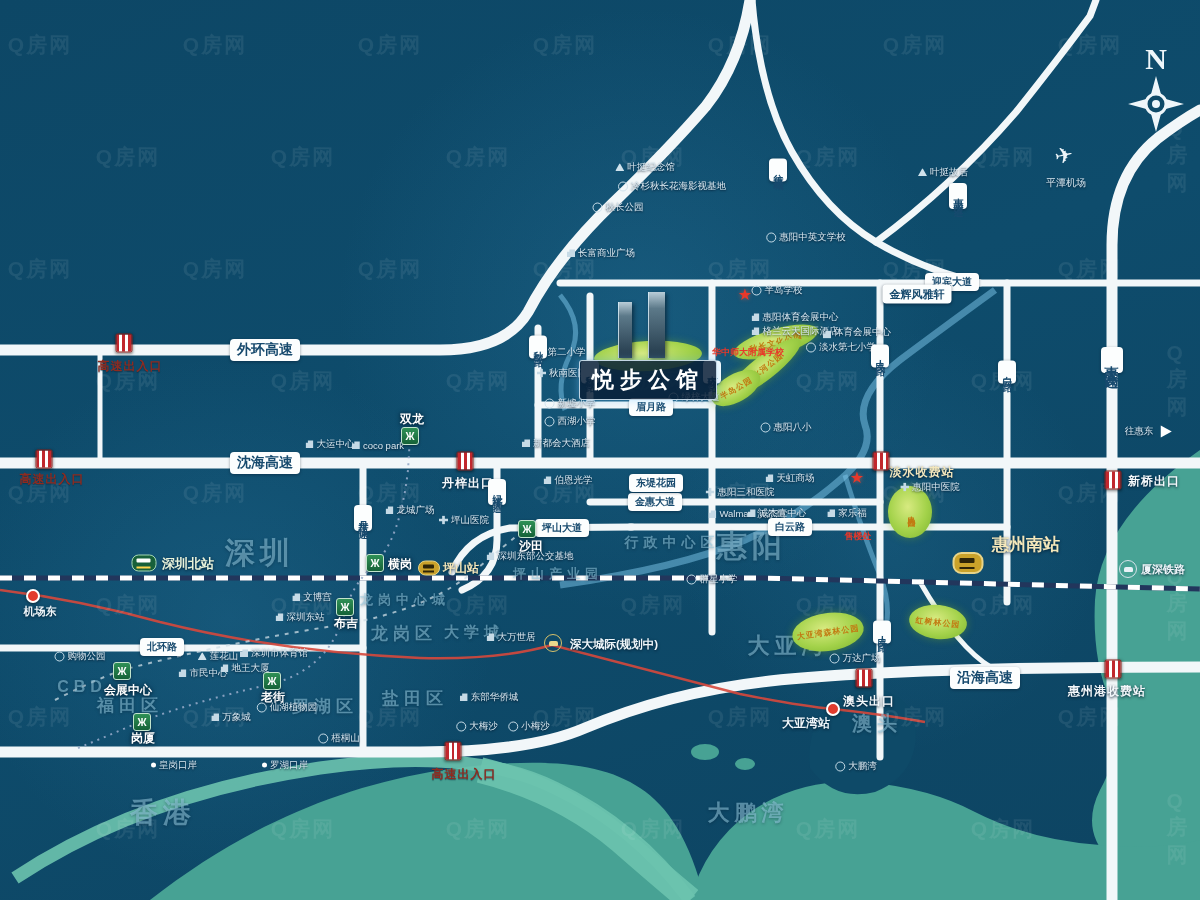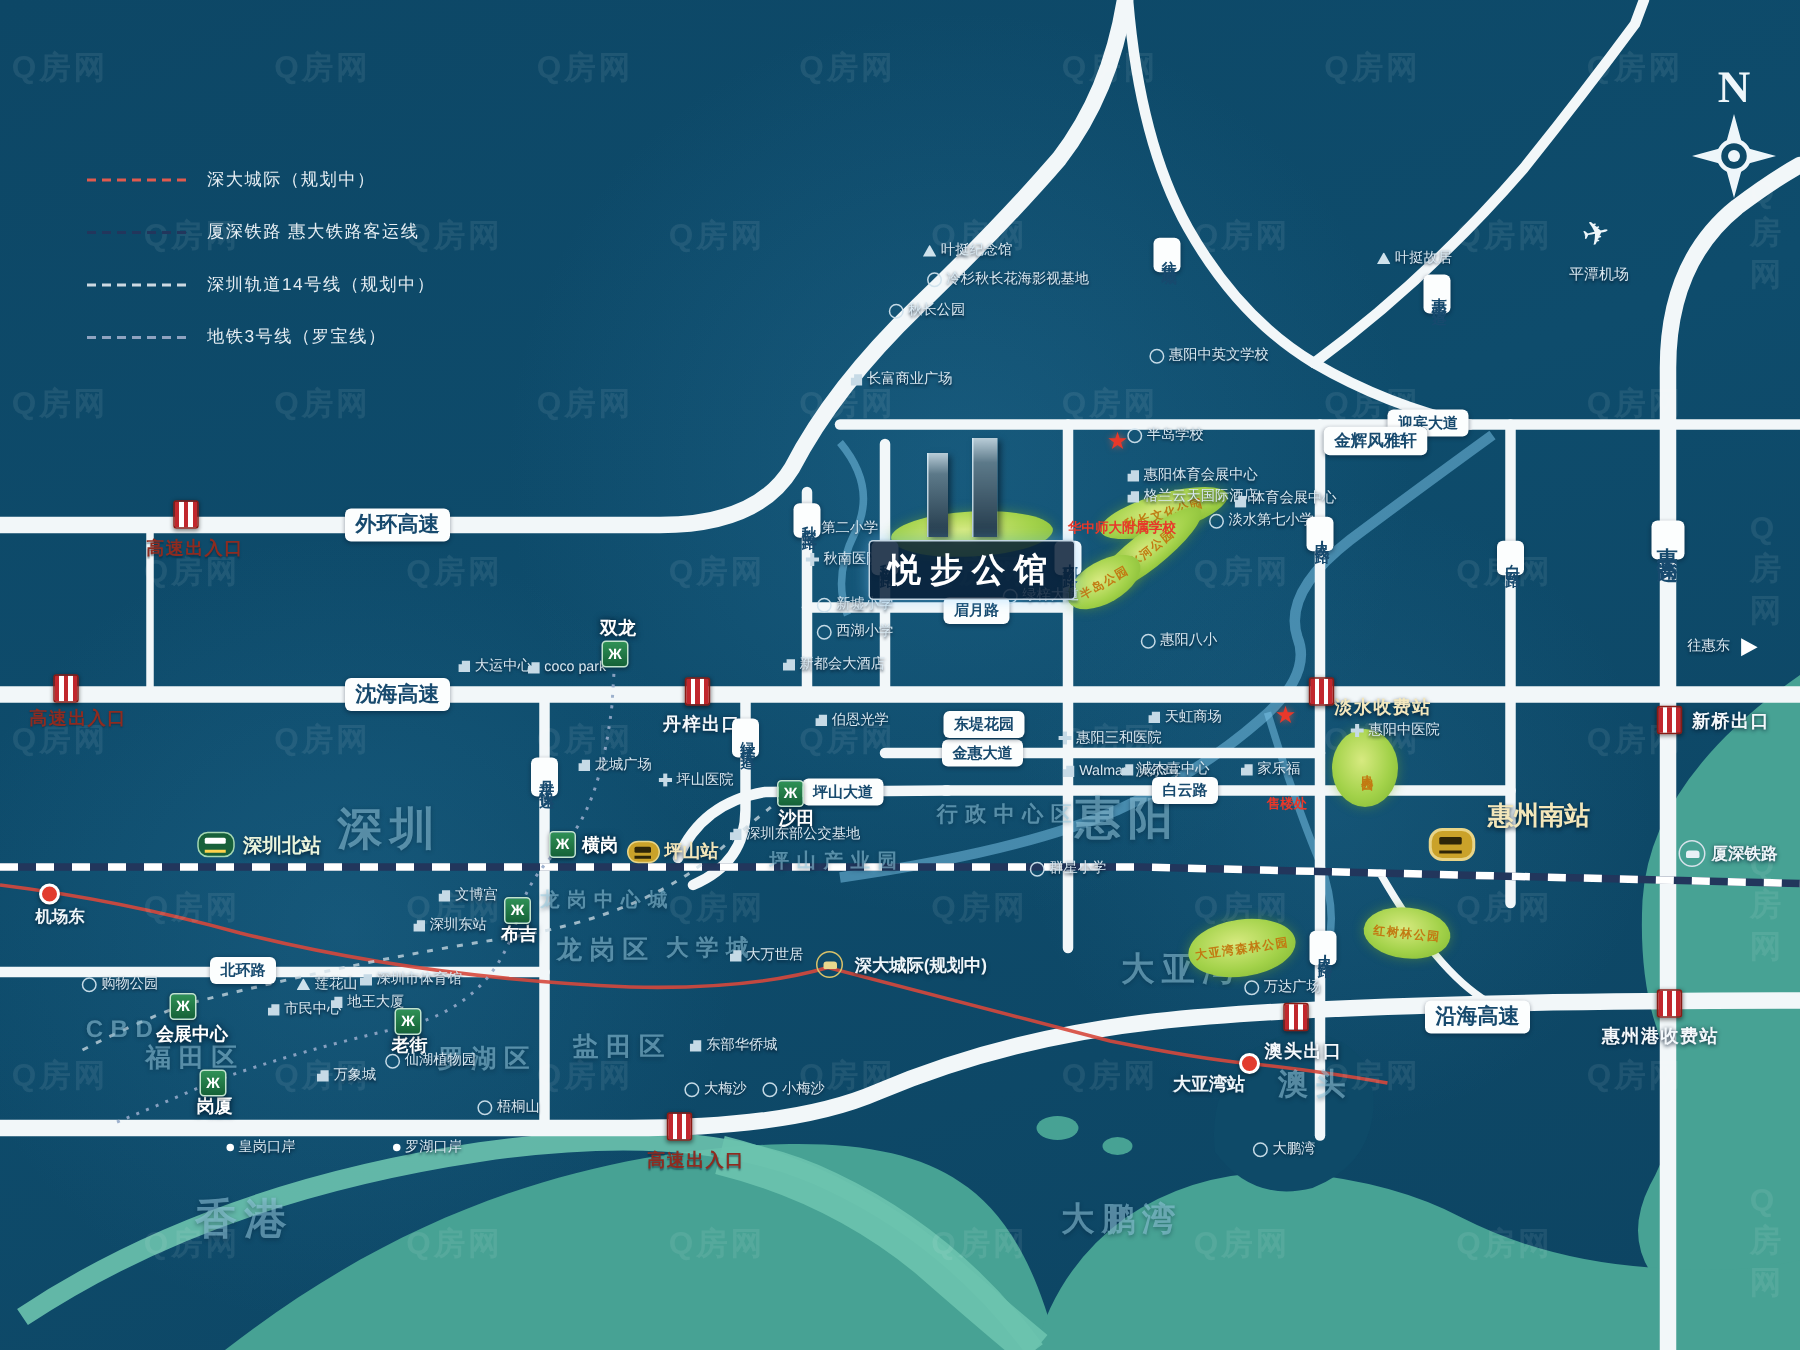--- a/index.html
+++ b/index.html
@@ -147,38 +147,20 @@
       <path stroke="#d6483c" stroke-width="2.4" opacity="0.9" d="M0,590 Q80,600 160,622 Q280,652 420,658 Q500,660 552,645 Q640,668 740,694 Q800,706 833,709 Q880,714 925,722"></path>
       <path stroke="#cfdde6" stroke-width="2" stroke-dasharray="4 6" opacity="0.75" d="M55,700 Q90,682 122,670 Q240,640 340,625 Q430,610 478,568 Q505,545 524,530"></path>
       <path stroke="#93a9c8" stroke-width="2" stroke-dasharray="2 5" opacity="0.9" d="M78,748 Q110,735 142,721 Q200,700 272,684 Q330,668 345,612 Q352,585 374,565 Q400,540 408,470 L410,437"></path>
     </g>
   </svg>
 
   <div class="tower" style="left:618px;top:302px;width:13px;height:56px;"></div>
   <div class="tower" style="left:648px;top:292px;width:16px;height:66px;"></div>
   <div id="project">悦步公馆</div>
 
-  <div id="legend">
-      <div class="leg-row">
-        <span class="leg-line" style="border-top-color: rgb(224, 90, 78);"></span>
-        <span class="leg-txt">深大城际（规划中）</span>
-      </div>
-      <div class="leg-row">
-        <span class="leg-line" style="border-top-color: rgb(34, 54, 92);"></span>
-        <span class="leg-txt">厦深铁路 惠大铁路客运线</span>
-      </div>
-      <div class="leg-row">
-        <span class="leg-line" style="border-top-color: rgb(205, 217, 226);"></span>
-        <span class="leg-txt">深圳轨道14号线（规划中）</span>
-      </div>
-      <div class="leg-row">
-        <span class="leg-line" style="border-top-color: rgb(143, 163, 192);"></span>
-        <span class="leg-txt">地铁3号线（罗宝线）</span>
-      </div>
-    </div>
 
   <div id="compass">
     <div class="n">N</div>
     <svg width="56" height="56" viewBox="0 0 56 56">
       <polygon points="28,0 34,22 56,28 34,34 28,56 22,34 0,28 22,22" fill="#eef6fa"></polygon>
       <circle cx="28" cy="28" r="10" fill="#0e4a68" stroke="#eef6fa" stroke-width="3"></circle>
       <circle cx="28" cy="28" r="4" fill="#eef6fa"></circle>
     </svg>
   </div>
 

